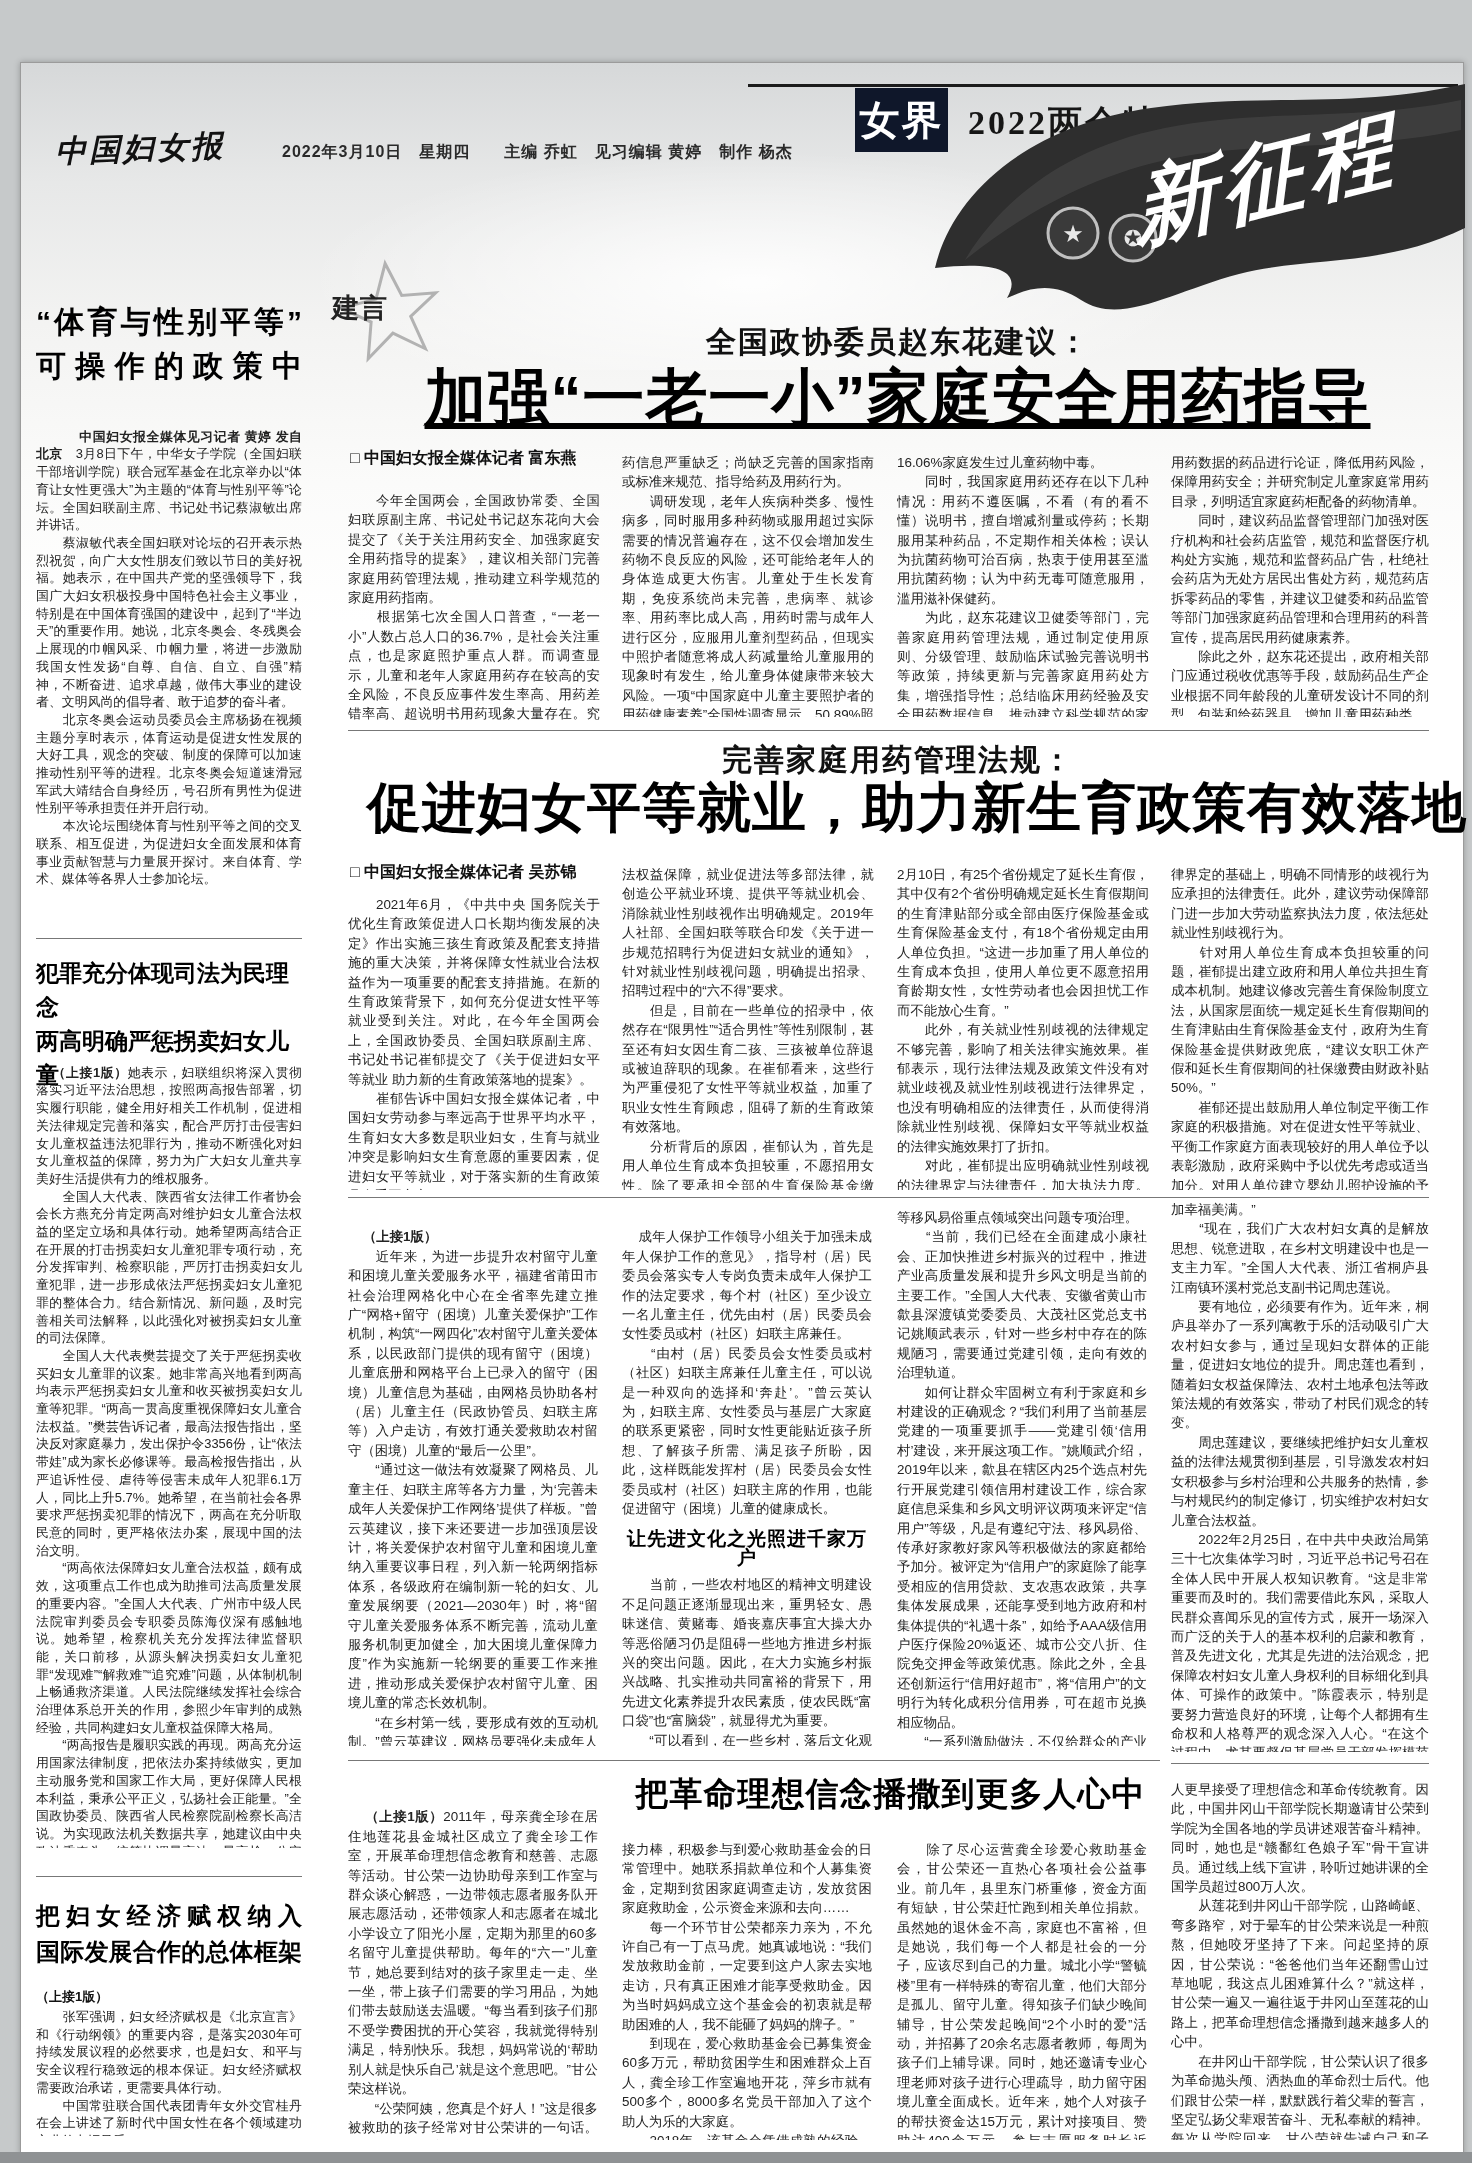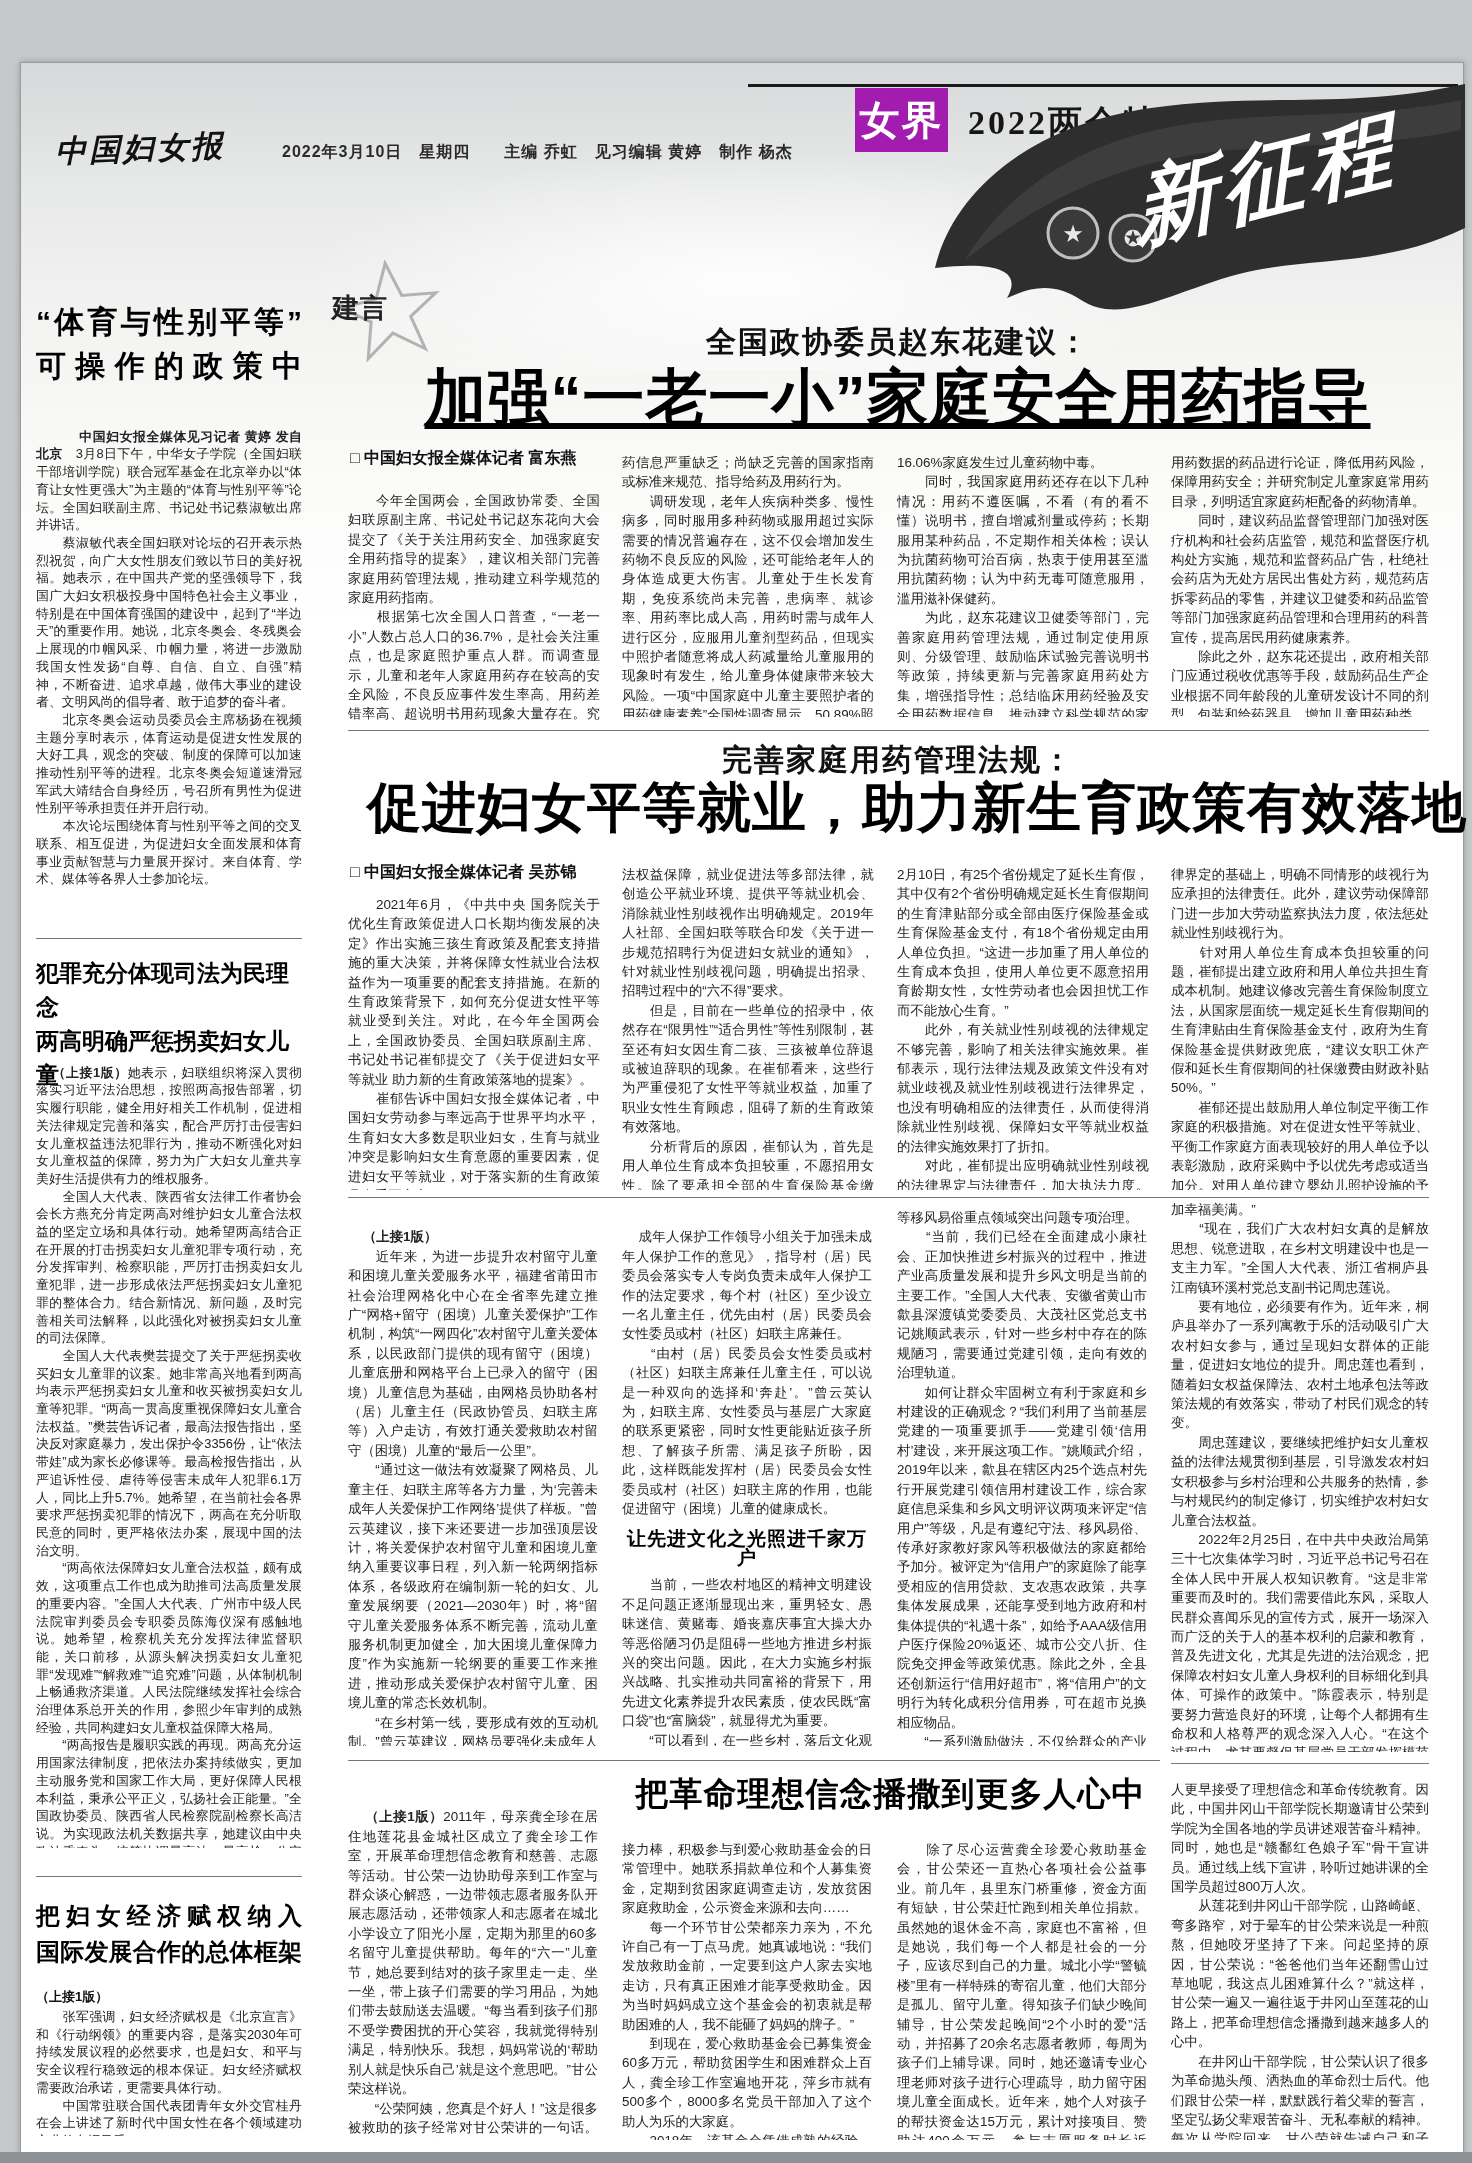--- a/index.html
+++ b/index.html
@@ -10,21 +10,21 @@
          border:1px solid #9b9b9b;box-shadow:0 0 6px rgba(0,0,0,.25);}
   .haze{position:absolute;left:300px;top:150px;width:900px;height:220px;
         background:radial-gradient(ellipse at 50% 60%,rgba(255,255,255,.9),rgba(255,255,255,0) 70%);}
   .bottomstrip{position:absolute;left:0;top:2152px;width:1472px;height:11px;background:#8f9294;}
 
   
   .logo{position:absolute;left:55px;top:128px;font-family:"Liberation Serif",serif;
         font-style:italic;font-weight:bold;font-size:31px;letter-spacing:3px;transform:rotate(-2deg);color:#111;}
   .meta{position:absolute;left:282px;top:142px;font-size:16px;font-weight:bold;color:#2a2a2a;letter-spacing:1px;}
   .bandrule{position:absolute;left:748px;top:84px;width:710px;height:3px;background:#1b1b1b;}
-  .edbox{position:absolute;left:855px;top:88px;width:93px;height:64px;background:#a21caf;color:#fff;
+  .edbox{position:absolute;left:855px;top:88px;width:93px;height:64px;background:#0f172a;color:#fff;
          font-weight:900;font-size:40px;line-height:64px;text-align:center;letter-spacing:2px;}
   .edtitle{position:absolute;left:968px;top:100px;font-family:"Liberation Serif",serif;
            font-weight:bold;font-size:34px;letter-spacing:3px;color:#161616;}
   .pagenum{position:absolute;left:1408px;top:86px;font-size:46px;font-weight:900;color:#2b2b2b;}
   .flag{position:absolute;left:905px;top:70px;}
 
   
   .badge{position:absolute;left:330px;top:258px;width:110px;height:110px;}
   .badge .lbl{position:absolute;left:2px;top:32px;font-weight:900;font-size:27px;letter-spacing:1px;color:#222;}
 

